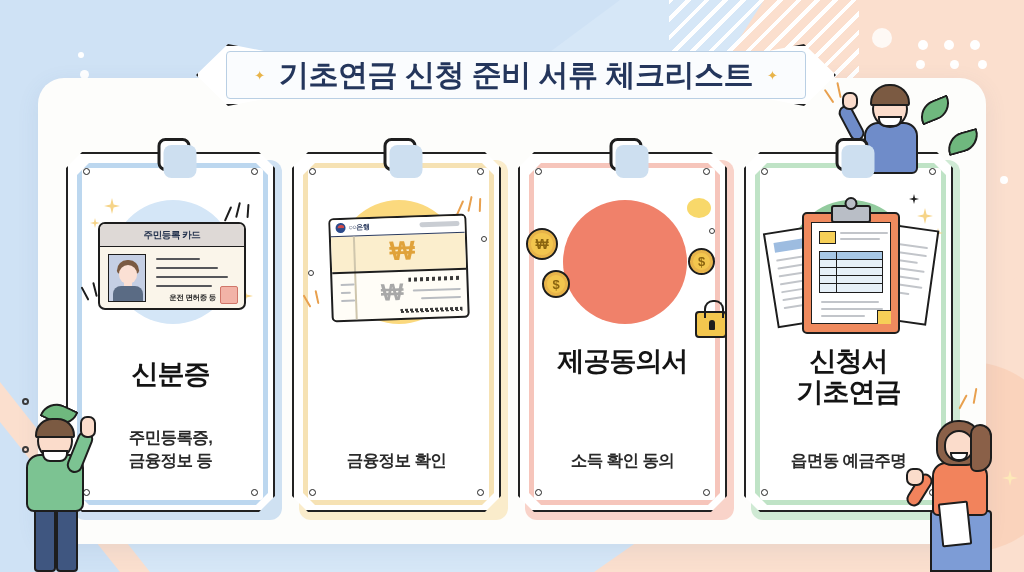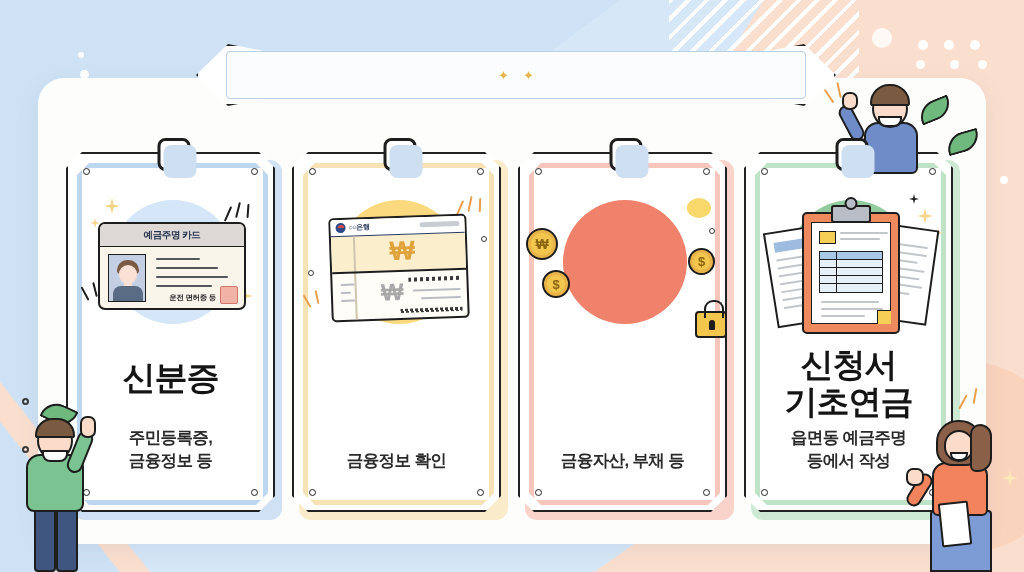--- a/index.html
+++ b/index.html
@@ -124,21 +124,21 @@
   }
 
   .illus { position: absolute; left: 0; top: 40px; width: 209px; height: 150px; }
   .blob {
     position: absolute; left: 50%; top: 6px; transform: translateX(-50%);
     width: 124px; height: 124px; border-radius: 50%;
   }
 
   .card-title {
     position: absolute; left: 6px; right: 6px; top: 205px;
-    text-align: center; font-size: 33px; font-weight: 700; color: #141414;
+    text-align: center; font-size: 27px; font-weight: 700; color: #141414;
     line-height: 1.13; letter-spacing: -1px;
   }
   .card-title.two { top: 192px; }
   .card-sub {
     position: absolute; left: 6px; right: 6px; bottom: 38px;
     text-align: center; font-size: 16.5px; font-weight: 600; color: #2a2a2a;
     line-height: 1.38; letter-spacing: -0.6px;
   }
 
   
@@ -329,20 +329,21 @@
   <div class="dot" style="left:1000px;top:176px;width:8px;height:8px;"></div>
   <div class="dot ring" style="left:22px;top:398px;width:7px;height:7px;"></div>
   <div class="dot ring" style="left:22px;top:446px;width:7px;height:7px;"></div>
 
   <div class="panel"></div>
 
   <div class="title-wrap">
     <div class="title-scallop"></div>
     <div class="title-inner">
       <span class="tspark">✦</span>
+      <span class="title-text">기초연금 신청 준비 서류 체크리스트</span>
       <span class="tspark">✦</span>
     </div>
   </div>
 
   <div class="cards">
 
     <div class="card c1">
       <div class="card-shadow"></div>
       <div class="frame-outer">
         <div class="frame-inner"></div>
@@ -361,21 +362,21 @@
             <div class="ray" style="height:16px;left:12px;top:0px;transform:rotate(14deg);"></div>
             <div class="ray" style="height:14px;left:22px;top:2px;transform:rotate(4deg);"></div>
           </div>
           <div class="rays" style="left:14px;top:86px;width:30px;height:26px;">
             <div class="ray" style="height:15px;left:2px;top:6px;transform:rotate(-28deg);"></div>
             <div class="ray" style="height:15px;left:12px;top:2px;transform:rotate(-14deg);"></div>
             <div class="ray" style="height:13px;left:22px;top:0px;transform:rotate(-4deg);"></div>
           </div>
 
           <div class="idcard">
-            <div class="idcard-hd">예금주명 카드</div>
+            <div class="idcard-hd">주민등록 카드</div>
             <div class="idphoto">
               <div class="ph-hair"></div>
                 <div class="ph-face"></div>
                 <div class="ph-neck"></div>
                 <div class="ph-body"></div>
             </div>
             <div class="idline" style="left:56px;top:34px;width:44px;"></div>
             <div class="idline" style="left:56px;top:43px;width:62px;"></div>
             <div class="idline" style="left:56px;top:52px;width:72px;"></div>
             <div class="idline" style="left:56px;top:61px;width:56px;"></div>
@@ -465,23 +466,24 @@
           <div class="coin" style="left:22px;top:76px;width:28px;height:28px;font-size:13px;">
             <span>$</span>
           </div>
           <div class="coin" style="right:14px;top:54px;width:27px;height:27px;font-size:13px;">
             <span>$</span>
           </div>
           <div class="lock"></div>
         </div>
 
         <div class="card-title two">
+          <div>제공동의서</div>
         </div>
         <div class="card-sub">
-          <div>금융자산, 부채 등</div>
+          <div>소득 확인 동의</div>
         </div>
       </div>
       <div class="checkbox"></div>
     </div>
 
     <div class="card c4">
       <div class="card-shadow"></div>
       <div class="frame-outer">
         <div class="frame-inner"></div>
         <div class="nub tl"></div>
@@ -536,21 +538,20 @@
             <div class="clip-knob"></div>
           </div>
         </div>
 
         <div class="card-title two">
           <div>신청서</div>
           <div>기초연금</div>
         </div>
         <div class="card-sub">
           <div>읍면동 예금주명</div>
-          <div>등에서 작성</div>
         </div>
       </div>
       <div class="checkbox"></div>
     </div>
 
   </div>
 
   <div class="leaf" style="left:42px;top:404px;transform:rotate(25deg);"></div>
   <div class="leaf" style="right:72px;top:100px;transform:rotate(-22deg);"></div>
   <div class="leaf" style="right:44px;top:132px;transform:rotate(-16deg);"></div>

